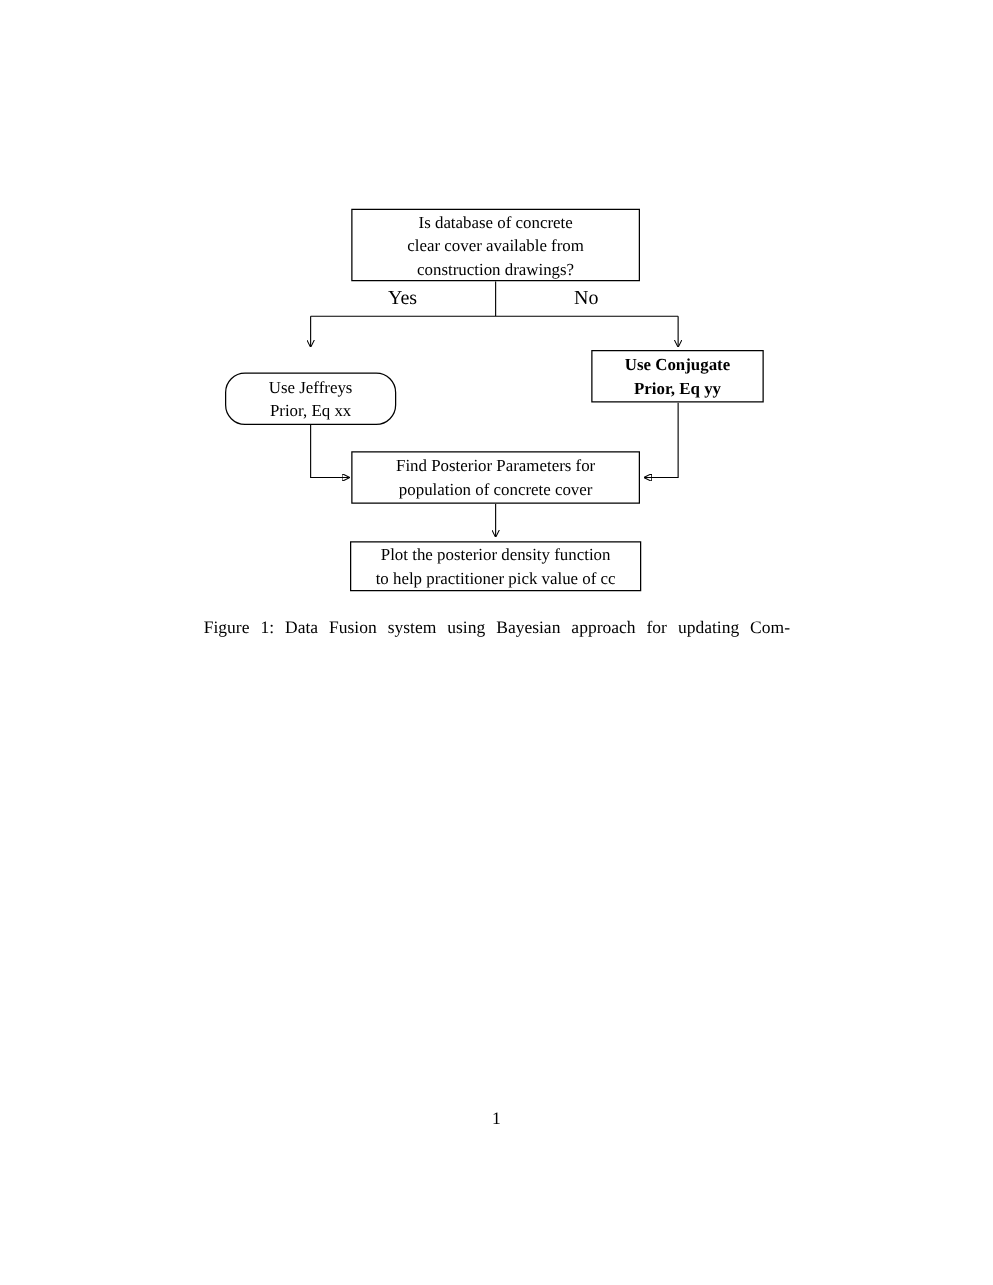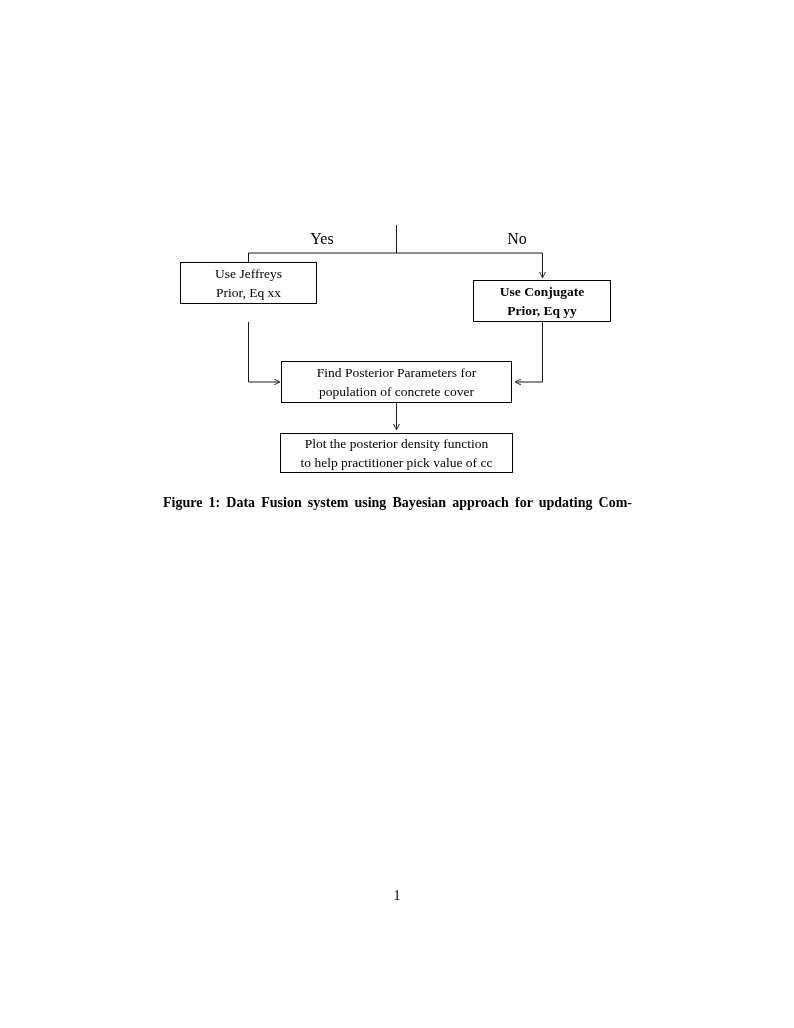--- a/index.html
+++ b/index.html
@@ -46,21 +46,20 @@
     stroke-width: 0.9;
     fill: none;
   }
   .caption {
     position: absolute;
     left: 163px;
     top: 492px;
     width: 469px;
     font-size: 14px;
     line-height: 21px;
-    font-weight: bold;
   }
   .caption .jline {
     text-align: justify;
     text-align-last: justify;
     white-space: nowrap;
   }
   .mathit {
     font-style: italic;
   }
   .msub {
@@ -89,25 +88,28 @@
       </marker>
     </defs>
     <path d="M396.5 225 L396.5 253 M248.5 253 L542.5 253"></path>
     <path d="M248.5 253 L248.5 277" marker-end="url(#arrow)"></path>
     <path d="M542.5 253 L542.5 277" marker-end="url(#arrow)"></path>
     <path d="M248.5 322 L248.5 382 L279 382" marker-end="url(#arrow)"></path>
     <path d="M542.5 322 L542.5 382 L516 382" marker-end="url(#arrow)"></path>
     <path d="M396.5 403 L396.5 429" marker-end="url(#arrow)"></path>
   </svg>
 
+  <div class="node" style="left:281px; top:167px; width:231px; height:58px;">Is database of concrete
+clear cover available from
+construction drawings?</div>
 
   <div class="edge-label" style="left:322px; top:231px;">Yes</div>
-  <div class="edge-label" style="left:469px; top:231px;margin-left:48px;">No</div>
+  <div class="edge-label" style="left:469px; top:231px;">No</div>
 
-  <div class="node" style="left:180px; top:262px; width:137px; height:42px;">Use Jeffreys
+  <div class="node" style="left:180px; top:298px; width:137px; height:42px;border-radius:16px;">Use Jeffreys
 Prior, Eq xx</div>
 
   <div class="node" style="left:473px; top:280px; width:138px; height:42px;font-weight:bold;">Use Conjugate
 Prior, Eq yy</div>
 
   <div class="node" style="left:280px; top:433px; width:233px; height:40px;">Plot the posterior density function
 to help practitioner pick value of cc</div>
 
   <div class="node" style="left:281px; top:361px; width:231px; height:42px;">Find Posterior Parameters for
 population of concrete cover</div>

